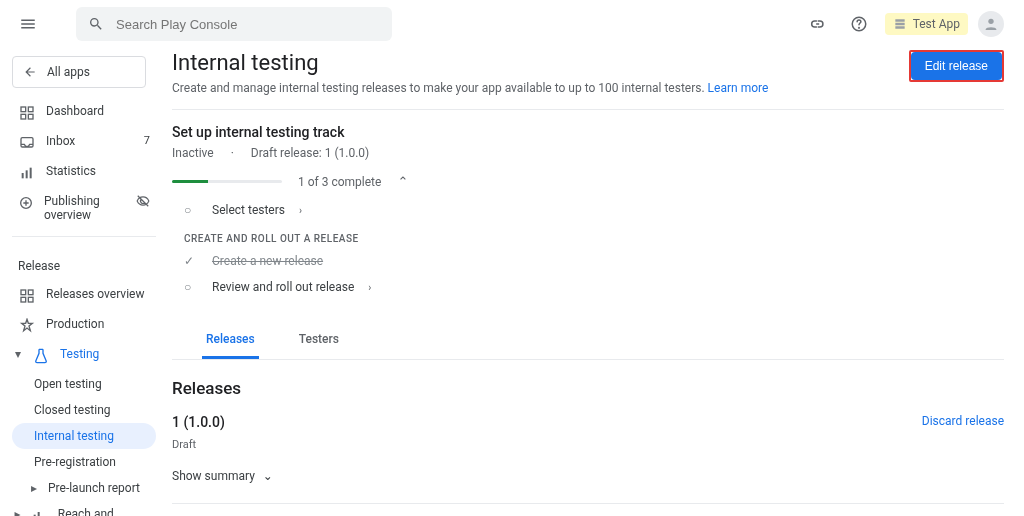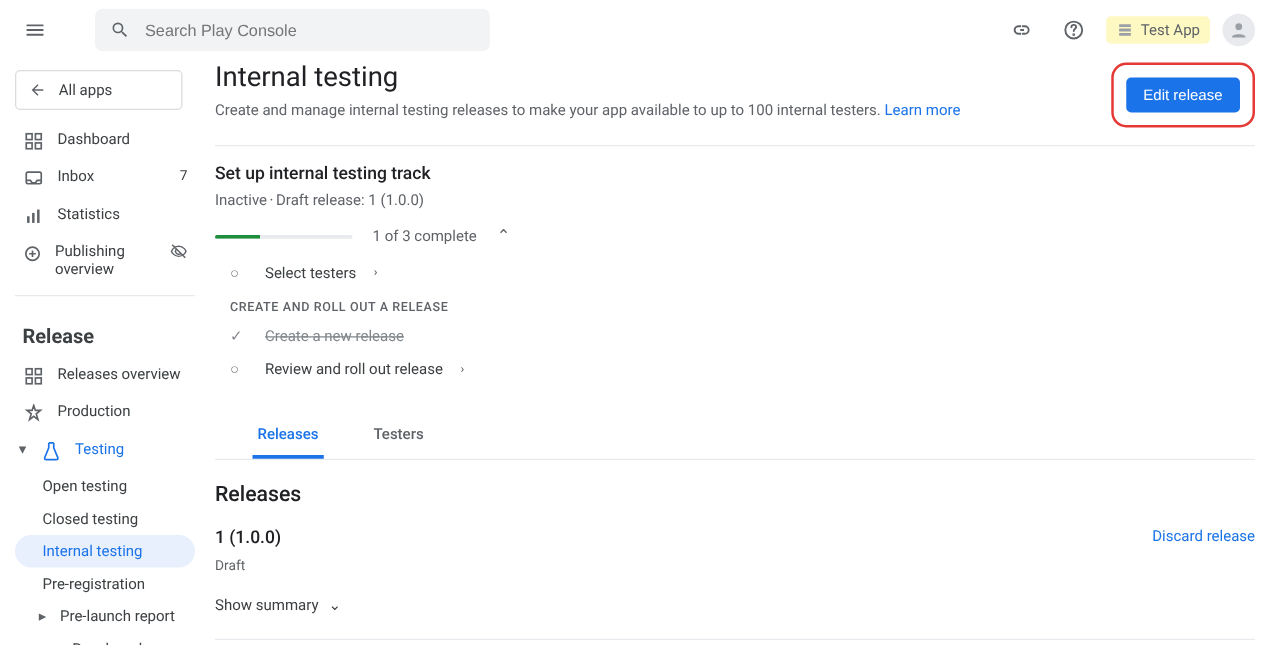--- a/index.html
+++ b/index.html
@@ -19,35 +19,35 @@
 
   .layout { display:flex; }
   .sidebar { width:168px; padding:4px 12px 20px 12px; }
   .backbtn { display:flex; align-items:center; gap:10px; border:1px solid #dadce0; border-radius:4px; padding:8px 10px; margin:4px 0 10px 0; cursor:pointer; font-size:12px; color:#3c4043; width:134px; }
   .sitem { display:flex; gap:10px; padding:6px 6px; font-size:12px; color:#3c4043; cursor:pointer; border-radius:16px; }
   .sitem .ico { width:18px; height:18px; display:flex;align-items:center;justify-content:center; color:#5f6368; }
   .sitem .badge { margin-left:auto; font-size:11px; color:#3c4043; }
   .sitem.indent { padding-left:22px; font-size:12px; }
   .sitem.active { color:#1a73e8; }
   .sitem.selected { background:#e8f0fe; color:#1a73e8; }
-  .section-label { font-size:16px; font-weight:700; color:#3c4043; padding:14px 6px 8px 6px; }
+  .section-label { font-size:12px; font-weight:400; color:#3c4043; padding:14px 6px 8px 6px; }
   .divider { border-top:1px solid #e8eaed; margin:8px 0; }
   .expand-caret { width:12px; display:inline-flex; justify-content:center; color:#5f6368; margin-left:-6px; margin-right:-2px; }
 
   .main { flex:1; padding:0 20px 40px 4px; position:relative; }
   .page-head { display:flex; align-items:flex-start; }
   .page-title { font-size:22px; font-weight:400; margin-top:2px; }
-  .edit-btn-wrap { margin-left:auto; border:2px solid #e53935; border-radius:12px; padding:10px; margin-top:2px; }
+  .edit-btn-wrap { margin-left:auto; border:2px solid #e53935; border-radius:2px; padding:0; margin-top:2px; }
   .edit-btn { background:#1a73e8; color:#fff; border:none; border-radius:4px; padding:7px 14px; font-size:12px; font-weight:500; cursor:pointer; }
   .subtext { font-size:12px; color:#5f6368; margin-top:6px; }
   .lnk { color:#1a73e8; cursor:pointer; }
   .hr { border-top:1px solid #e8eaed; margin:14px 0; }
 
   .h3 { font-size:14px; font-weight:500; margin-bottom:6px; }
-  .status-line { font-size:12px; color:#5f6368; display:flex; gap:2px; align-items:center; }
+  .status-line { font-size:12px; color:#5f6368; display:flex; gap:17px; align-items:center; }
   .dot { color:#5f6368; }
   .progress-row { display:flex; align-items:center; gap:16px; margin-top:14px; }
   .progress-bar { width:110px; height:3px; background:#e8eaed; border-radius:2px; overflow:hidden; }
   .progress-fill { height:100%; background:#1e8e3e; width:33%; }
   .progress-text { font-size:12px; color:#5f6368; }
   .caret-up { color:#5f6368; cursor:pointer; }
 
   .steps { padding-left:12px; margin-top:8px; }
   .step { display:flex; align-items:center; gap:14px; font-size:12px; color:#3c4043; padding:6px 0; }
   .step .bullet { width:14px; color:#80868b; }

